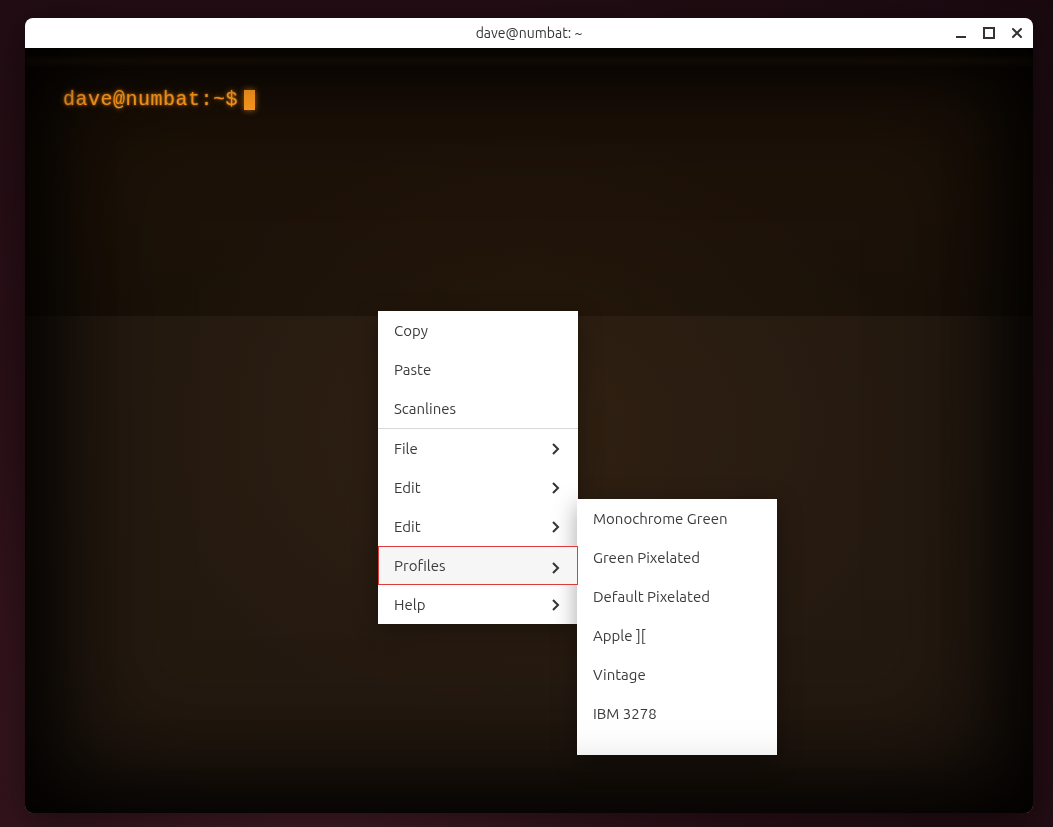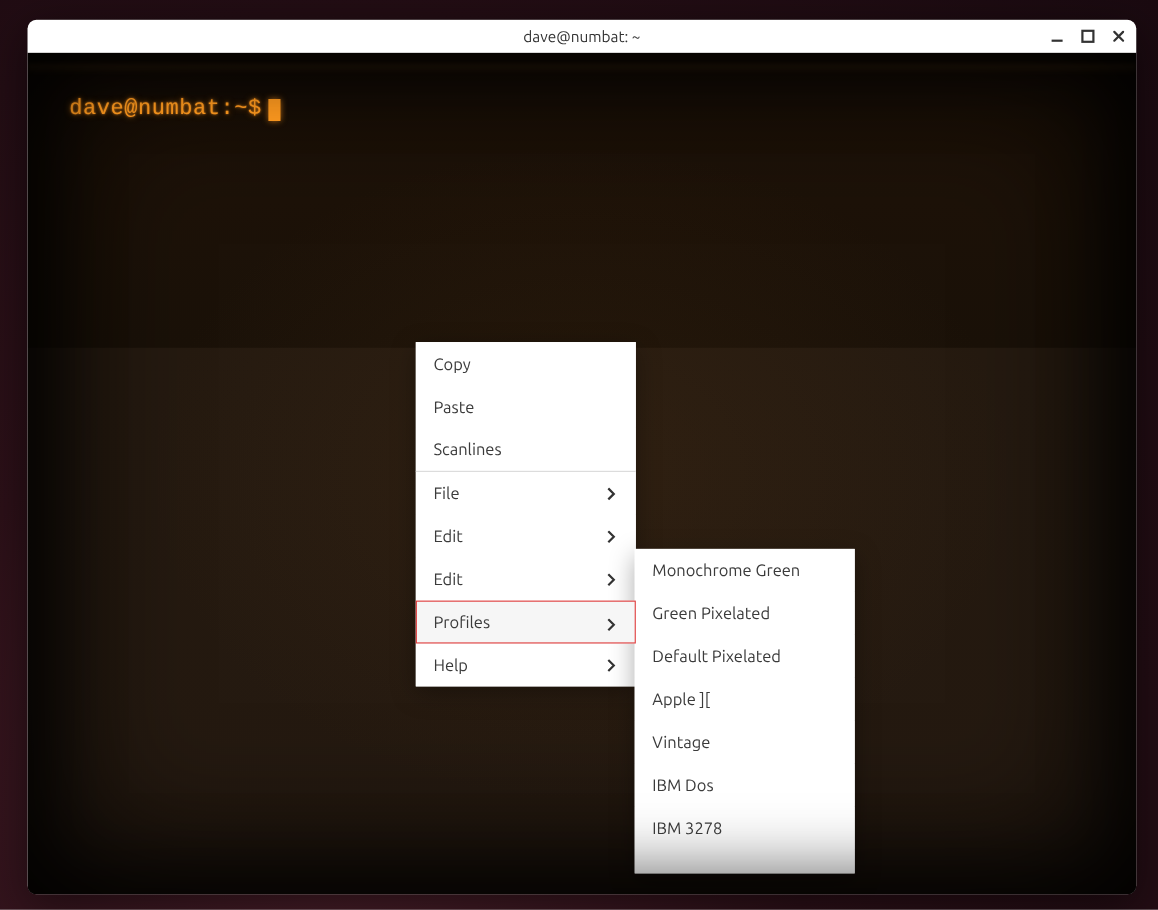--- a/index.html
+++ b/index.html
@@ -232,23 +232,20 @@
       <div class="item">
         <span>Default Pixelated</span>
       </div>
       <div class="item">
         <span>Apple ][</span>
       </div>
       <div class="item">
         <span>Vintage</span>
       </div>
       <div class="item">
-        <span>IBM Dos</span>
-      </div>
-      <div class="item">
         <span>IBM 3278</span>
       </div>
       <div class="item">
         
       </div>
     </div>
 
   </div>
 </div>
 

